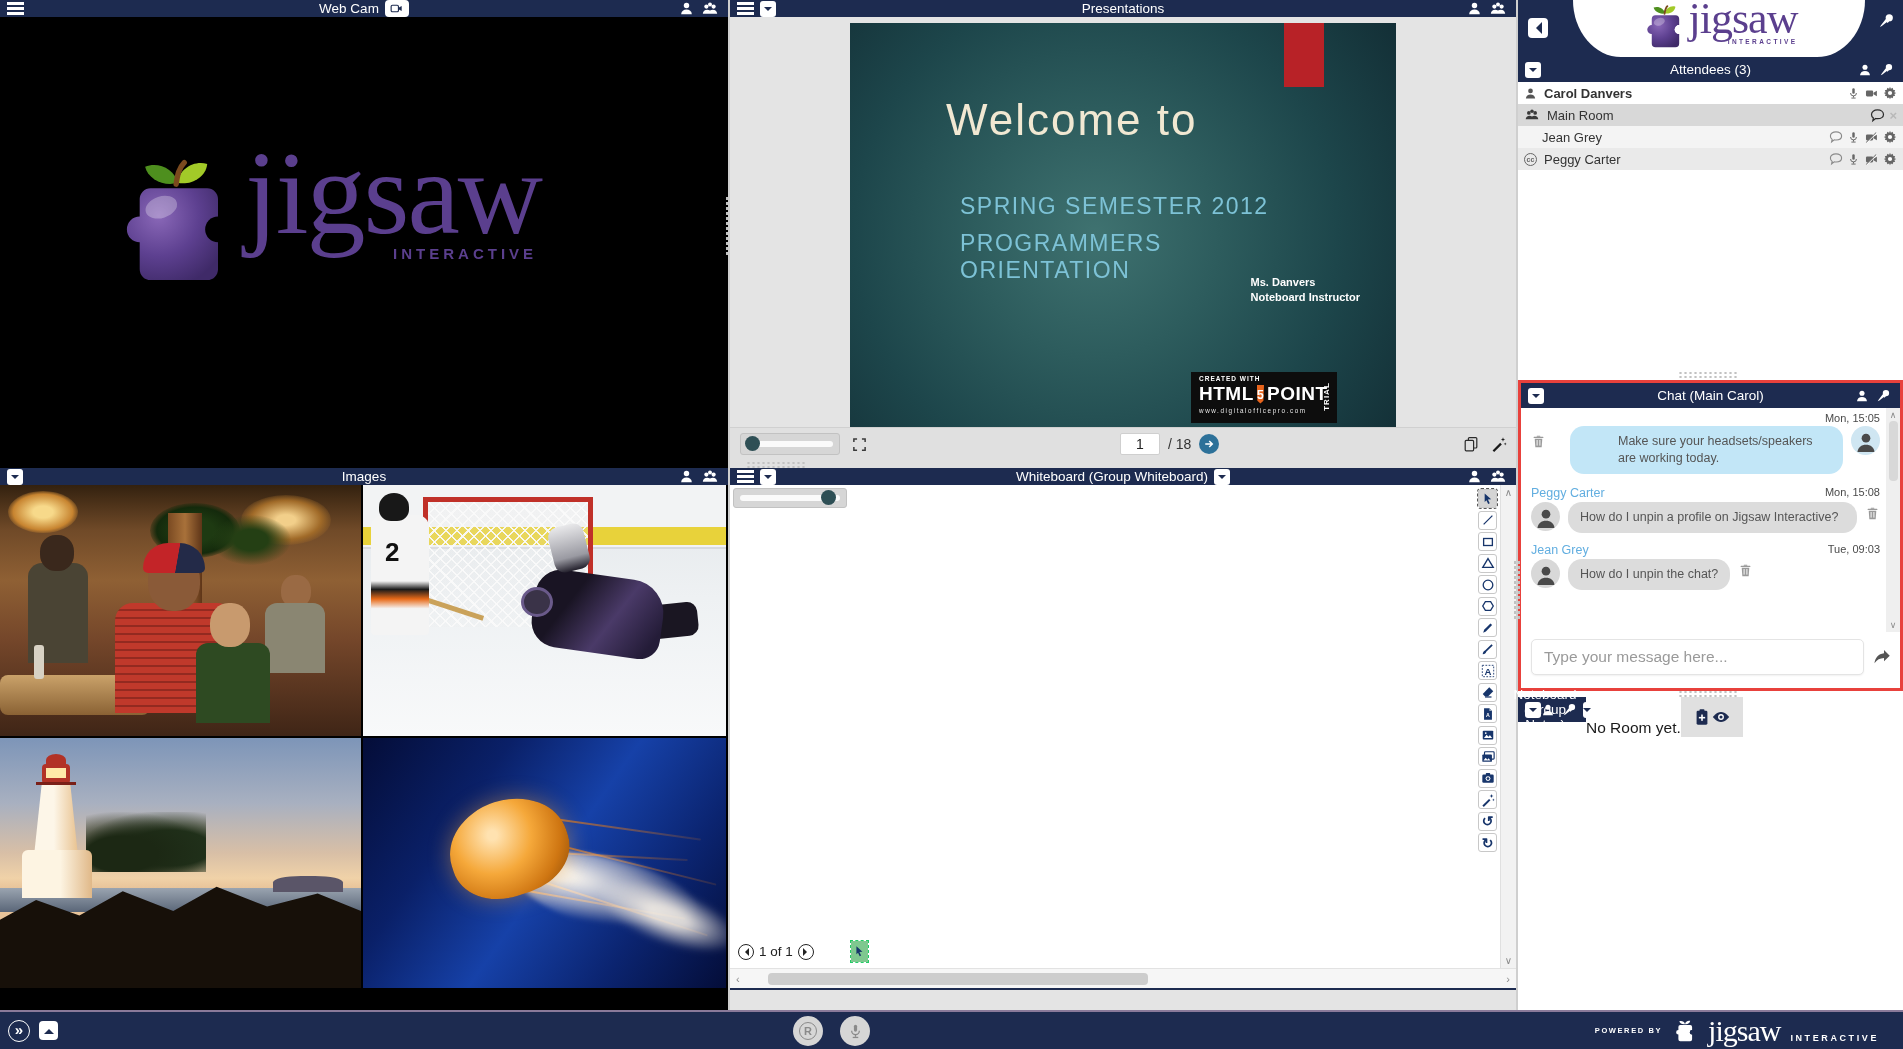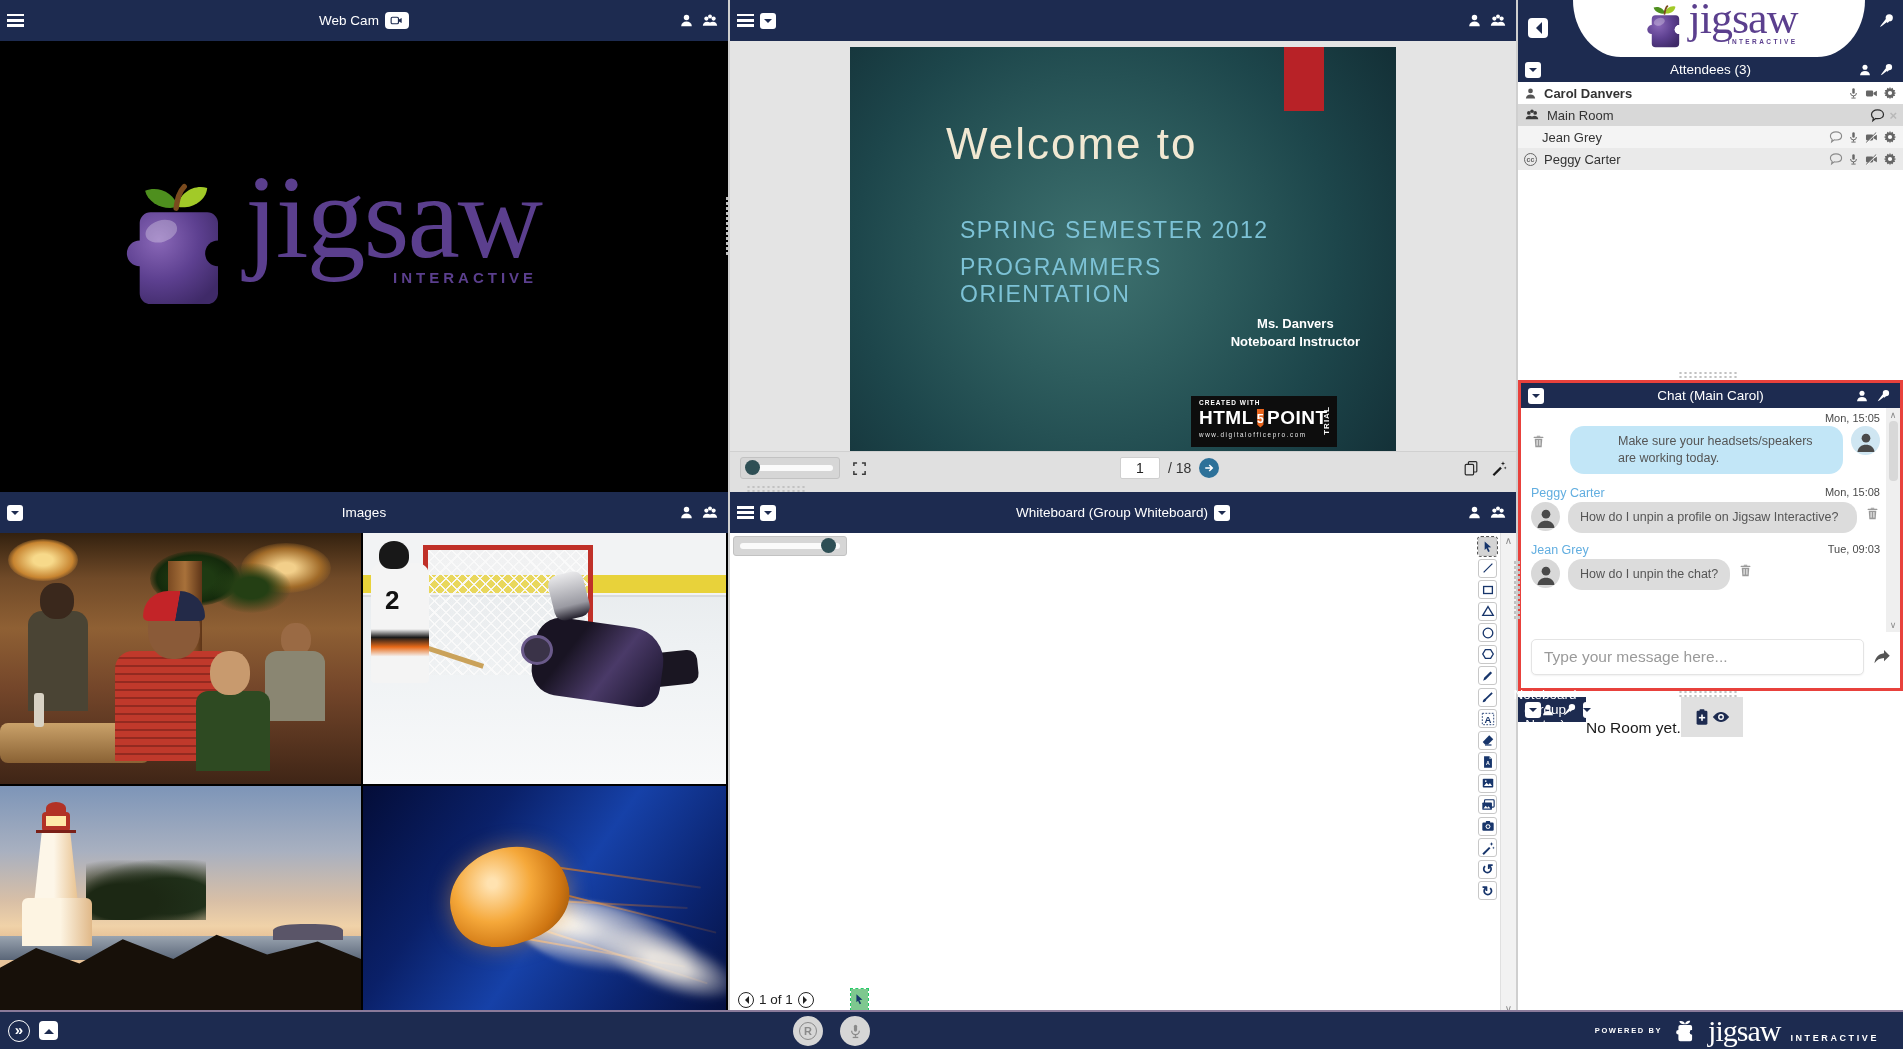--- a/index.html
+++ b/index.html
@@ -2,21 +2,21 @@
 <html><head>
 <meta charset="utf-8">
 <style>
   * { margin:0; padding:0; box-sizing:border-box; }
   html,body { width:1903px; height:1049px; overflow:hidden; background:#000;
     font-family:"Liberation Sans", sans-serif; }
   .app { width:1903px; height:1049px; display:flex; flex-direction:column; }
   .main { display:flex; height:1010px; }
 
   
-  .phead { height:41px; background:#1d2b50; color:#fff; display:flex; align-items:center;
+  .phead { height:17px; background:#1d2b50; color:#fff; display:flex; align-items:center;
            position:relative; flex-shrink:0; }
   .ph-left { display:flex; align-items:center; gap:6px; margin-left:7px; z-index:2; }
   .ph-right { display:flex; align-items:center; gap:7px; margin-left:auto; margin-right:9px; z-index:2; }
   .ph-title { position:absolute; left:0; right:0; text-align:center; font-size:13.5px;
               display:flex; justify-content:center; align-items:center; gap:6px; }
   .hamburger { width:17px; height:13px; background:repeating-linear-gradient(#fff 0 2.5px, transparent 2.5px 5.2px); cursor:pointer; }
   .dd-btn { width:16px; height:16px; background:#fff; border-radius:3px; display:flex;
             align-items:center; justify-content:center; cursor:pointer; }
   .dd-btn i { width:0; height:0; border:4.5px solid transparent; border-top-color:#1d2b50; margin-top:4px; }
   .icon { display:inline-flex; }
@@ -109,21 +109,21 @@
   .jf-frill2 { left:230px; top:150px; width:150px; height:56px; background:radial-gradient(ellipse,rgba(255,248,235,.85) 20%,transparent 70%); transform:rotate(20deg); border-radius:50%; filter:blur(3px); }
   .jf-tent { height:2px; background:linear-gradient(90deg,#e07818,rgba(224,120,24,.15)); transform-origin:left center; border-radius:2px; }
 
   
   .pres-body { height:410px; background:#e4e4e4; position:relative; }
   .slide { position:absolute; left:120px; top:6px; width:546px; height:404px; overflow:hidden;
      background:radial-gradient(circle at 45% 52%,#3f7270 0%,#2d5c5d 34%,#1d464b 66%,#132f36 100%); }
   .slide-red { position:absolute; right:72px; top:0; width:40px; height:64px; background:#b82227; }
   .slide-h1 { position:absolute; left:96px; top:72px; font-size:44px; font-weight:300; letter-spacing:2px; color:#f1e8d2; }
   .slide-sub { position:absolute; left:110px; font-size:23px; letter-spacing:1.5px; color:#7dc2d6; font-weight:300; }
-  .slide-byline { position:absolute; right:36px; top:268px; text-align:center; color:#fff; font-size:13px; font-weight:bold; line-height:1.35; }
+  .slide-byline { position:absolute; right:36px; top:252px; text-align:left; color:#fff; font-size:11px; font-weight:bold; line-height:1.35; }
   .h5badge { position:absolute; left:341px; top:349px; width:146px; height:51px; background:#0d0d0d; color:#fff; padding:3px 14px 0 8px; }
   .h5-created { font-size:6.5px; letter-spacing:1px; font-weight:bold; }
   .h5-row { display:flex; align-items:center; gap:3px; margin-top:1px; }
   .h5-html,.h5-point { font-size:19px; font-weight:bold; letter-spacing:.5px; }
   .h5-shield { width:17px; height:19px; background:#e8641c; clip-path:polygon(0 0,100% 0,92% 86%,50% 100%,8% 86%); display:flex; align-items:center; justify-content:center; font-size:13px; font-weight:bold; }
   .h5-url { font-size:6.3px; letter-spacing:1.6px; color:#e8e8e8; margin-top:2px; }
   .h5-trial { position:absolute; right:2px; top:4px; font-size:8px; font-weight:bold; letter-spacing:1px; transform:rotate(-90deg); transform-origin:center; width:42px; text-align:center; right:-10px; top:20px; }
   .pres-toolbar { height:33px; background:#e0e0e0; display:flex; align-items:center; position:relative; border-top:1px solid #d0d0d0; }
   .pres-strip { height:8px; background:#e0e0e0; position:relative; }
   .slider { background:#d6d6d6; border:1px solid #c2c2c2; border-radius:3px; display:flex; align-items:center; padding:0 6px; }
@@ -447,20 +447,23 @@
     <div class="col-mid">
 
       <div>
         <div class="phead">
           <div class="ph-left">
             <span class="hamburger"></span>
             <span class="dd-btn">
                 <i></i>
               </span>
           </div>
+          <div class="ph-title">
+              <span>Presentations</span>
+            </div>
           <div class="ph-right">
             <span class="icon">
                 <svg width="15" height="15" fill="#fff">
                   <use href="#i-person"></use>
                 </svg>
               </span>
             <span class="icon">
                 <svg width="18" height="16" fill="#fff">
                   <use href="#i-group"></use>
                 </svg>

